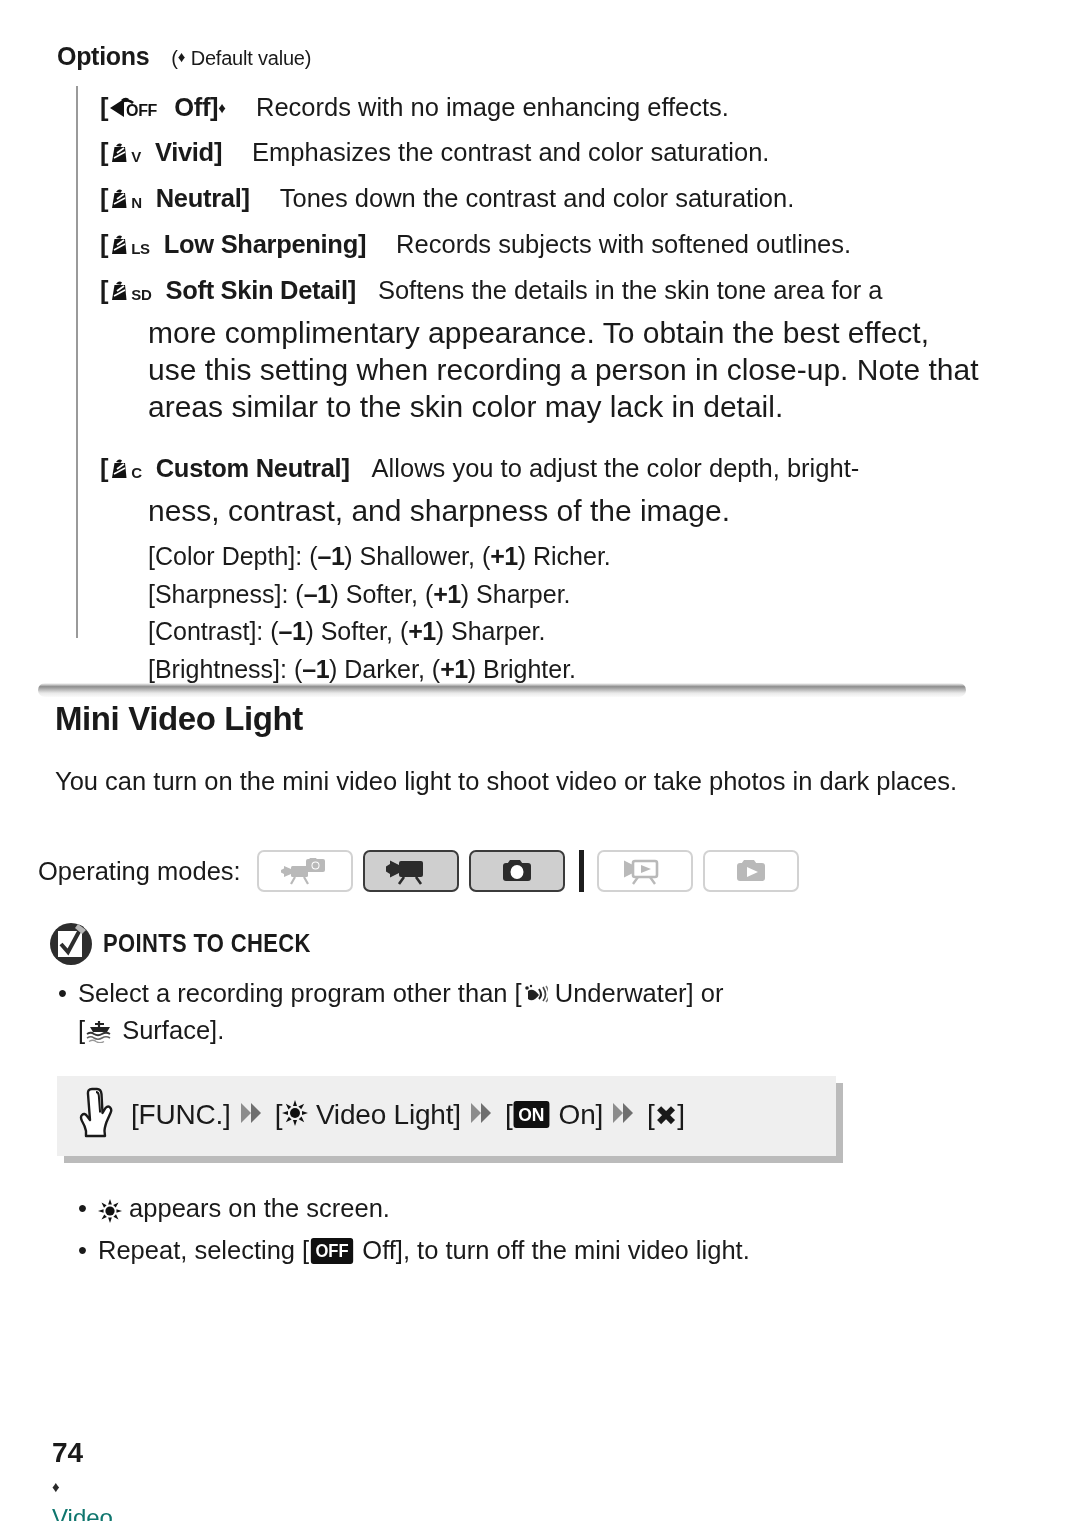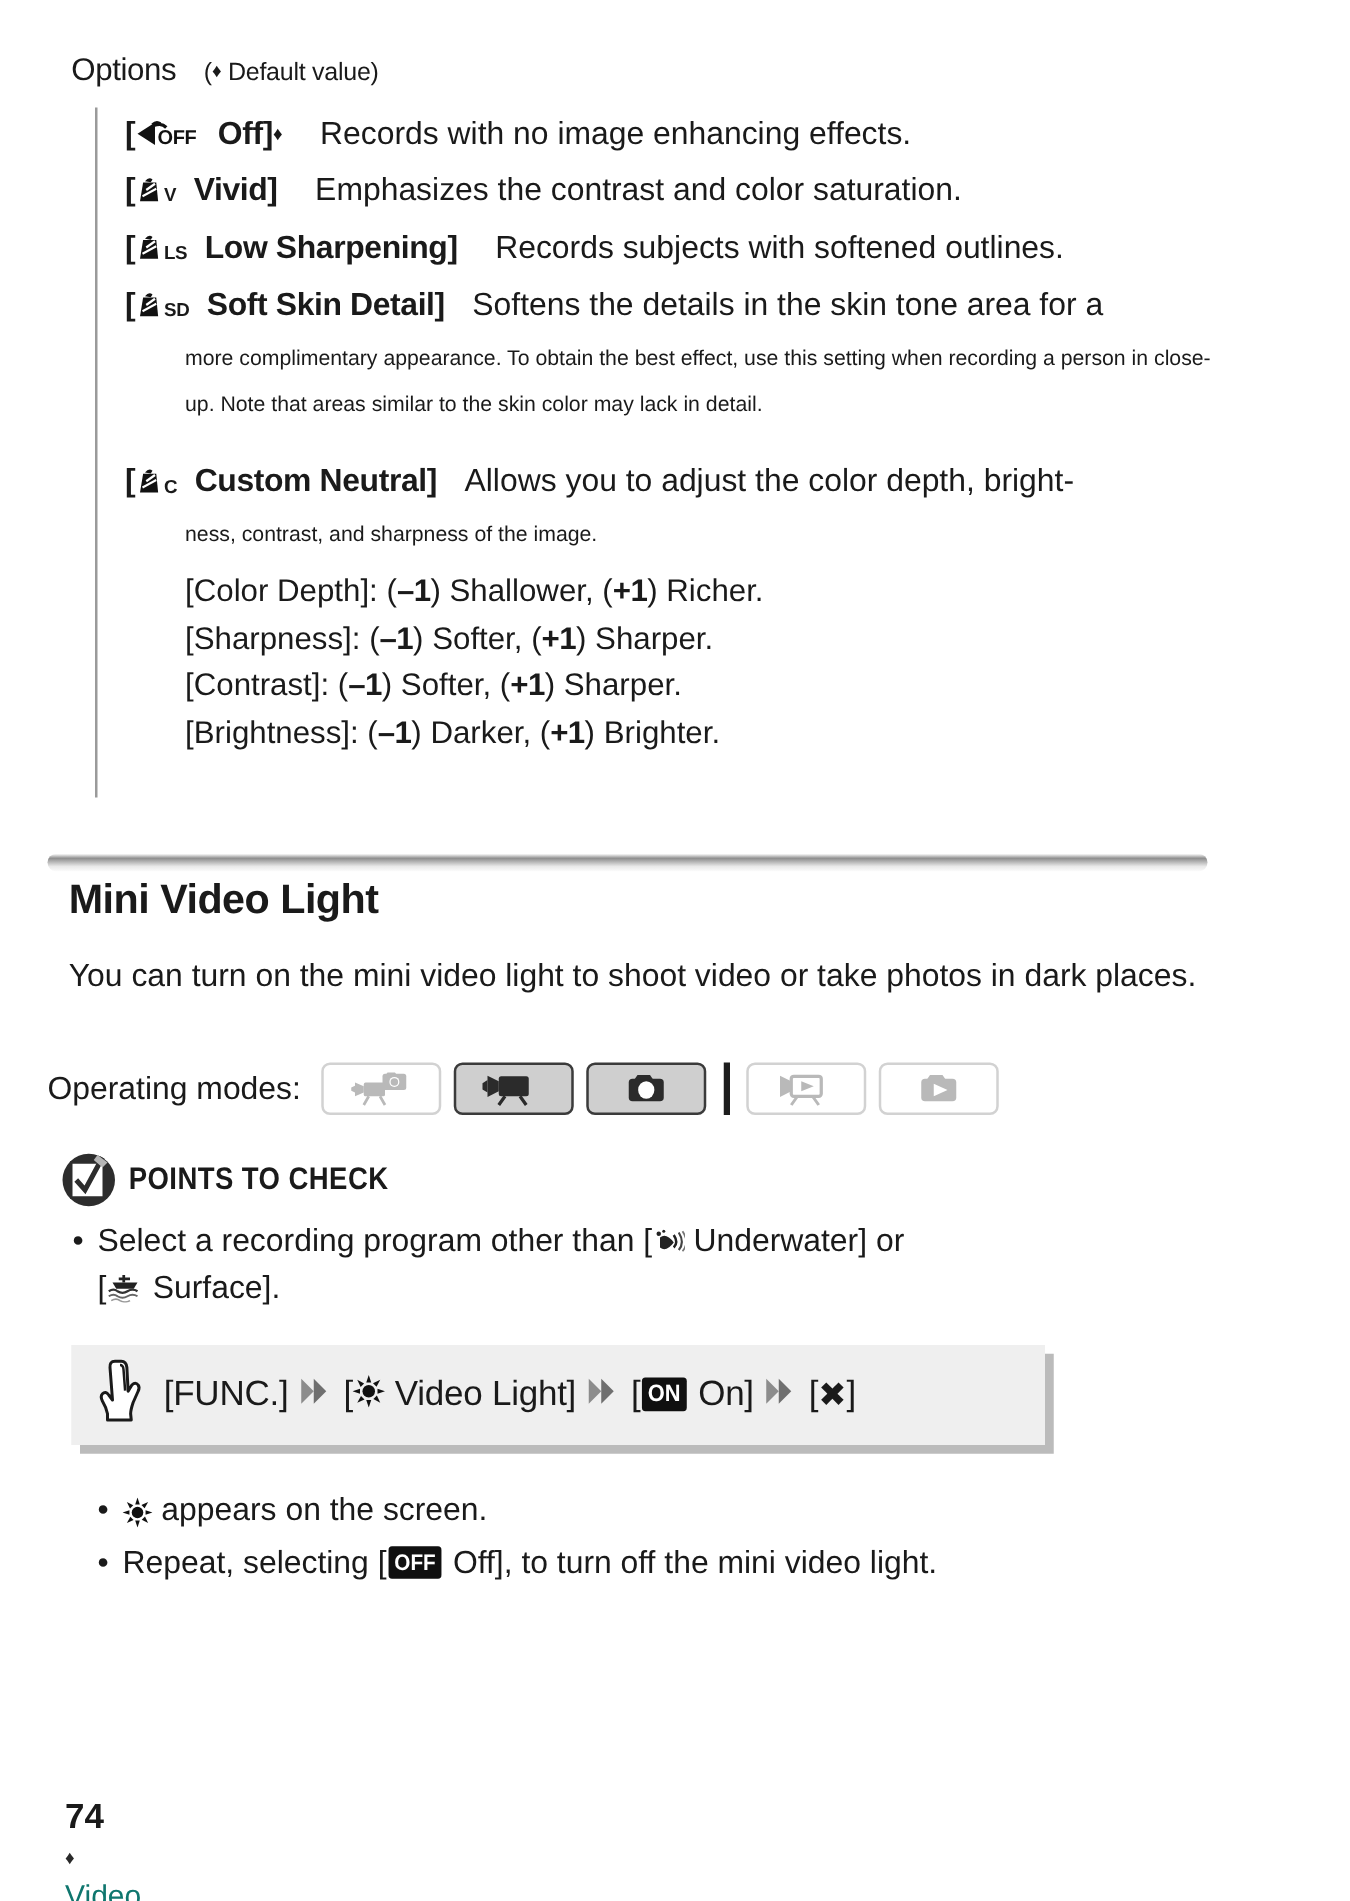--- a/index.html
+++ b/index.html
@@ -12,40 +12,40 @@
     overflow:hidden;
     -webkit-font-smoothing:antialiased;
   }
   .page{position:absolute;inset:0;}
 
   
   #options-header{
     position:absolute;left:57px;top:42px;
     display:flex;align-items:baseline;gap:22px;
   }
-  #options-header .title{font-size:25px;font-weight:normal;letter-spacing:-0.3px;}
+  #options-header .title{font-size:25px;font-weight:bold;letter-spacing:-0.3px;}
   #options-header .note{font-size:20px;letter-spacing:-0.2px;}
   .diamond{font-size:15px;vertical-align:0.18em;}
 
   
   #options-rule{
     position:absolute;left:76px;top:86px;width:2px;height:552px;
     background:#9a9a9a;
   }
 
   
   #options-list{position:absolute;left:100px;top:88px;width:880px;}
   .opt-row{display:block;margin-bottom:3px;}
   .opt-line{font-size:25.5px;line-height:38px;}
   .opt-tag{font-weight:bold;white-space:nowrap;letter-spacing:-0.3px;}
   .opt-desc{font-weight:normal;}
   .gap-s{display:inline-block;width:14px;}
   .gap-m{display:inline-block;width:22px;}
   .gap-l{display:inline-block;width:30px;}
-  .opt-body{display:block;margin-left:48px;font-size:17px;line-height:37px;}
+  .opt-body{display:block;margin-left:48px;font-size:30px;line-height:37px;}
   .sub-list{margin-left:48px;margin-top:9px;}
   .sub-line{font-size:25px;line-height:37.5px;}
   .signnum{font-weight:bold;font-size:25px;letter-spacing:-0.5px;}
 
   
   .fx{
     display:inline-block;position:relative;
     width:22px;height:24px;vertical-align:-4px;margin-right:1px;
   }
   .fx svg{position:absolute;left:0;top:0;}
@@ -162,20 +162,30 @@
       <div class="opt-line">
         <span class="opt-tag"><span>[</span><span class="fx"><svg width="22" height="24" viewBox="0 0 22 24">
                 <path d="M4 21 L6.5 6 L17 6 L18.5 21 Z" fill="#111"></path>
                 <path d="M8 5 q3 -4 6 -1.5 l-1.4 2.2 z" fill="#111"></path>
                 <path d="M9 12 L16 7" stroke="#fff" stroke-width="1.8"></path>
                 <path d="M6 17 L17 11" stroke="#fff" stroke-width="1.6"></path>
               </svg></span><span class="fx-sub">V</span><span class="gap-s"></span><span>Vivid]</span></span><span class="gap-l"></span><span class="opt-desc">Emphasizes the contrast and color saturation.</span>
       </div>
     </div>
 
+    <div class="opt-row">
+      <div class="opt-line">
+        <span class="opt-tag"><span>[</span><span class="fx"><svg width="22" height="24" viewBox="0 0 22 24">
+                <path d="M4 21 L6.5 6 L17 6 L18.5 21 Z" fill="#111"></path>
+                <path d="M8 5 q3 -4 6 -1.5 l-1.4 2.2 z" fill="#111"></path>
+                <path d="M9 12 L16 7" stroke="#fff" stroke-width="1.8"></path>
+                <path d="M6 17 L17 11" stroke="#fff" stroke-width="1.6"></path>
+              </svg></span><span class="fx-sub">N</span><span class="gap-s"></span><span>Neutral]</span></span><span class="gap-l"></span><span class="opt-desc">Tones down the contrast and color saturation.</span>
+      </div>
+    </div>
 
     <div class="opt-row">
       <div class="opt-line">
         <span class="opt-tag"><span>[</span><span class="fx"><svg width="22" height="24" viewBox="0 0 22 24">
                 <path d="M4 21 L6.5 6 L17 6 L18.5 21 Z" fill="#111"></path>
                 <path d="M8 5 q3 -4 6 -1.5 l-1.4 2.2 z" fill="#111"></path>
                 <path d="M9 12 L16 7" stroke="#fff" stroke-width="1.8"></path>
                 <path d="M6 17 L17 11" stroke="#fff" stroke-width="1.6"></path>
               </svg></span><span class="fx-sub">LS</span><span class="gap-s"></span><span>Low Sharpening]</span></span><span class="gap-l"></span><span class="opt-desc">Records subjects with softened outlines.</span>
       </div>

